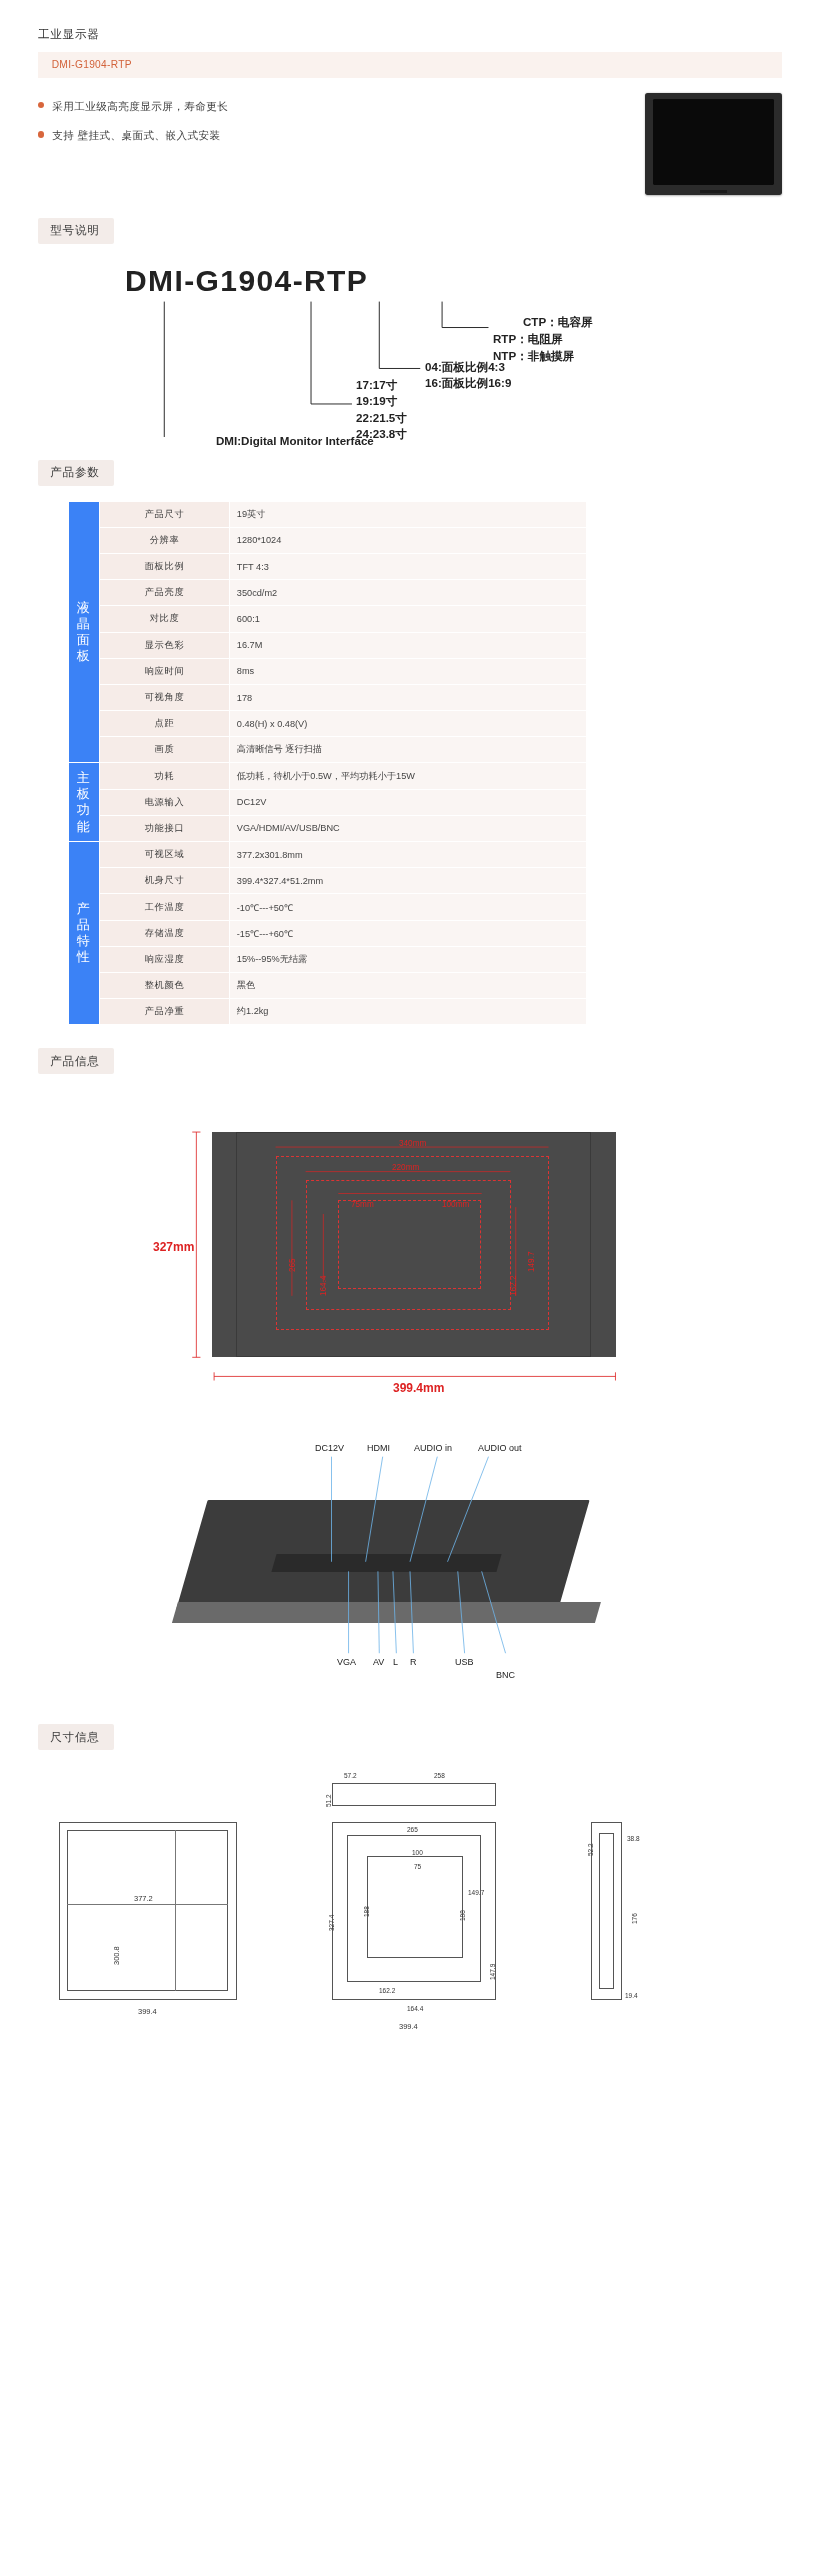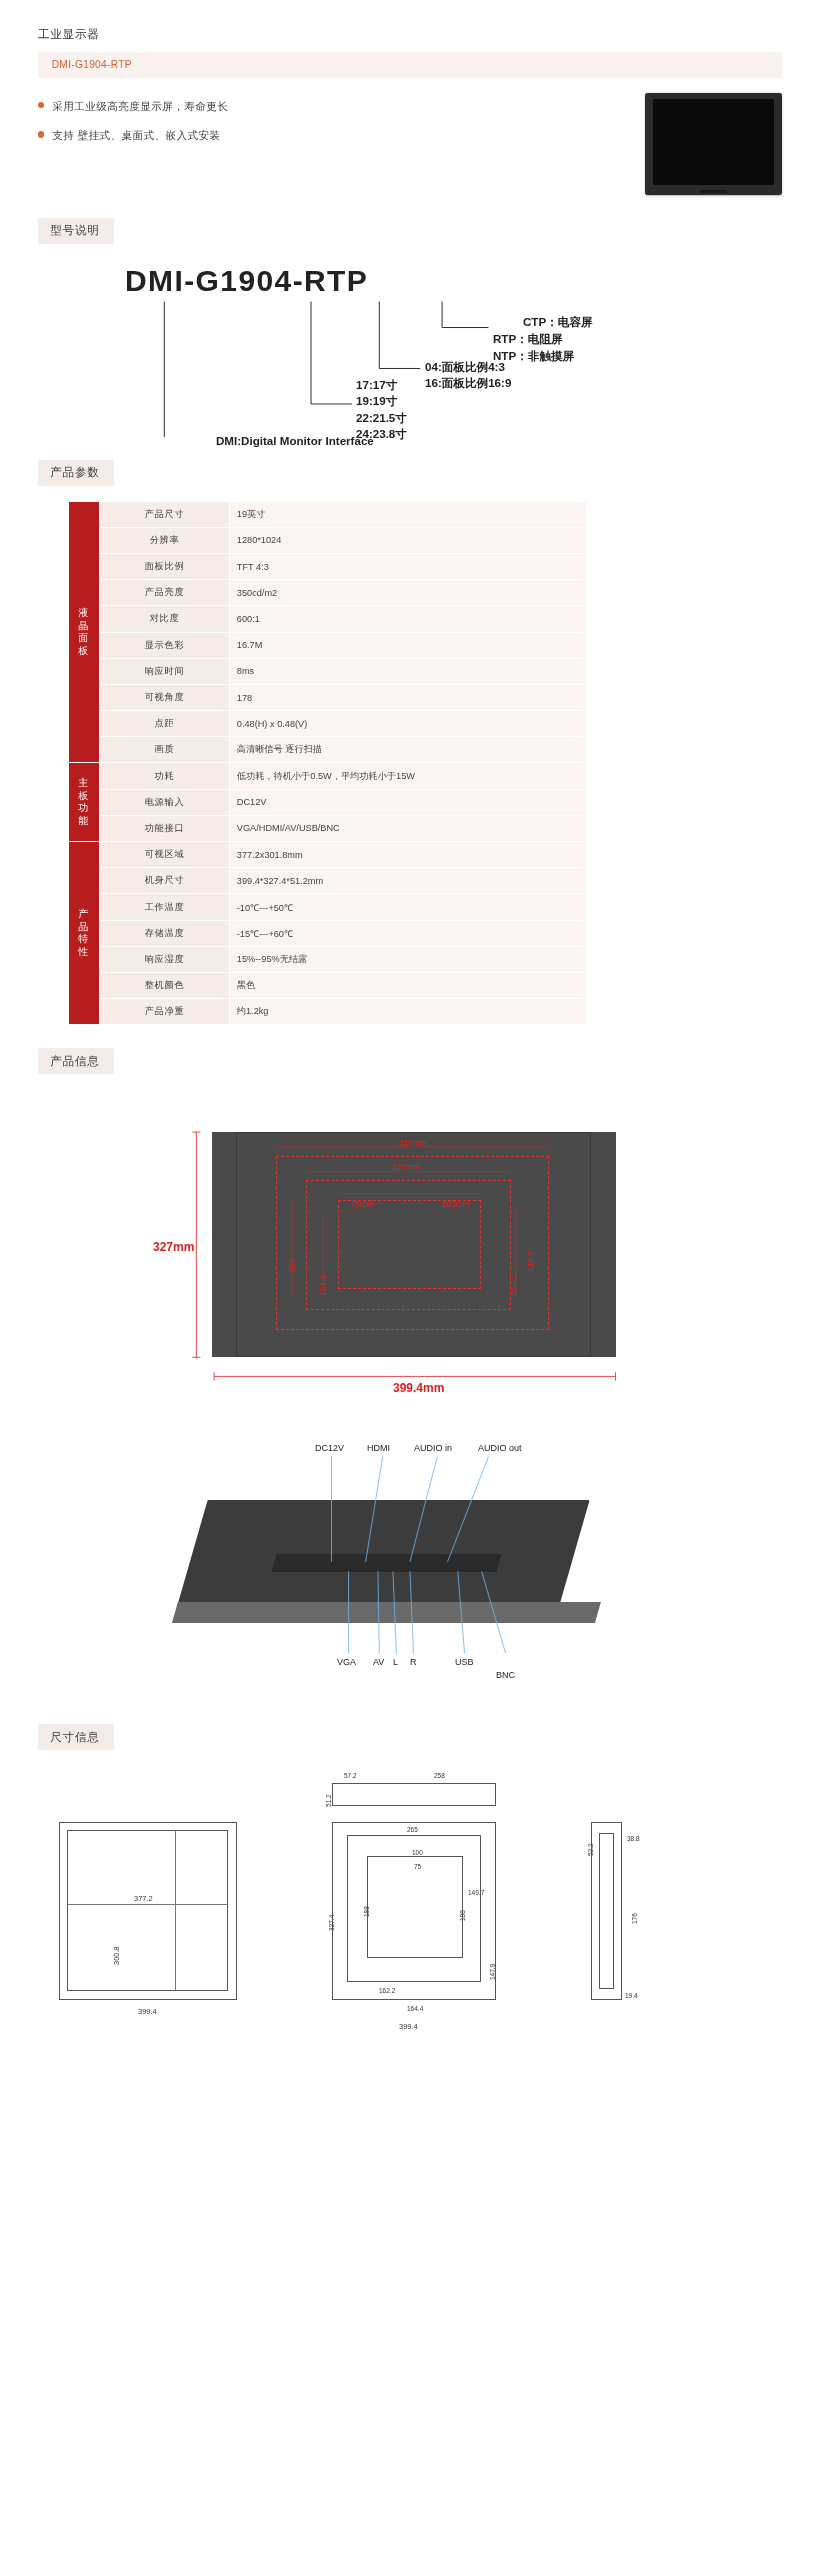--- a/index.html
+++ b/index.html
@@ -99,22 +99,22 @@
     font-size: 30px; font-weight: bold; letter-spacing: 1.4px; color: #222;
   }
   .leaders { position: absolute; left: 0; top: 0; width: 744px; height: 178px; }
   .lbl { position: absolute; font-size: 11.6px; font-weight: bold; color: #222; white-space: nowrap; }
 
   
   .spec-wrap { margin: 15px 0 0 68px; width: 519px; }
   table.spec { border-collapse: collapse; width: 519px; font-size: 9.2px; }
   table.spec td { border: 0.7px solid #ffffff; padding: 6.1px 6.8px; }
   td.grp {
-    background: #b91c1c; color: #fff; text-align: center;
-    width: 31px; font-size: 10px; letter-spacing: 1.4px; line-height: 1.25;
+    background: #3b82f6; color: #fff; text-align: center;
+    width: 31px; font-size: 13px; letter-spacing: 1.4px; line-height: 1.25;
   }
   td.k {
     background: #f6ece8; color: #3a3a3a; width: 130px; text-align: center;
     letter-spacing: 0.7px;
   }
   td.v { background: #faf5f3; color: #444; padding-left: 12.3px; }
   td.grp .vtxt { display: block; }
 
   
   .draw1 { position: relative; width: 744px; height: 321px; margin: 16.4px 0 0 38px; }

